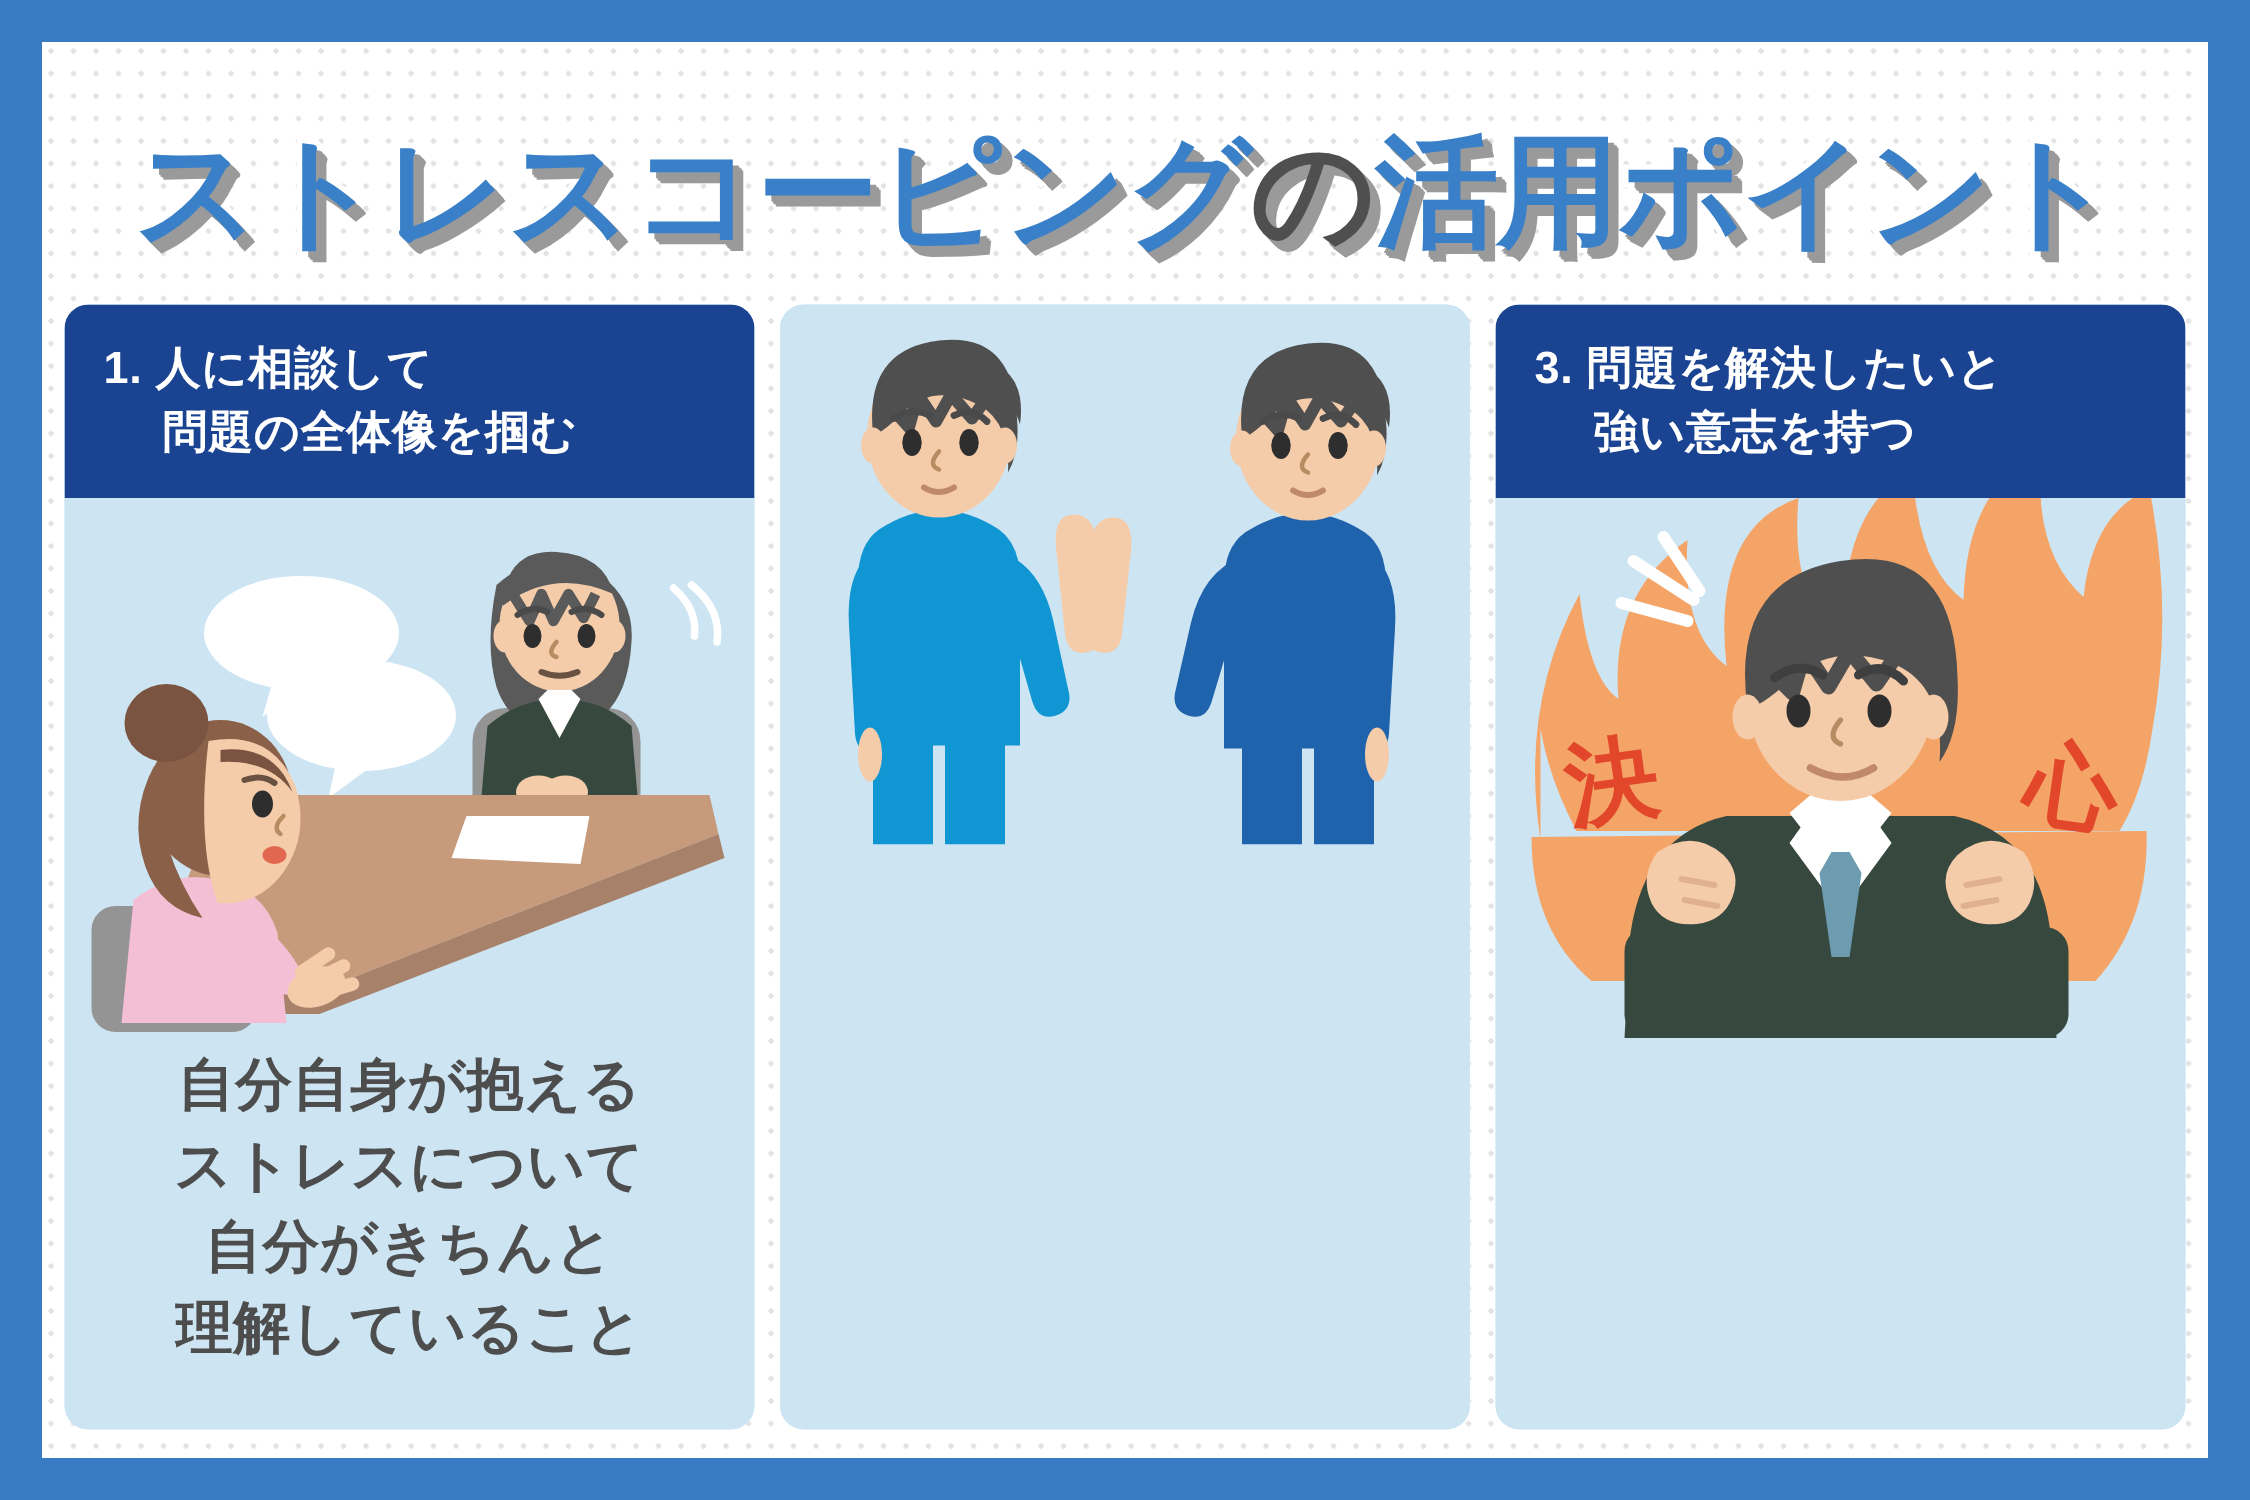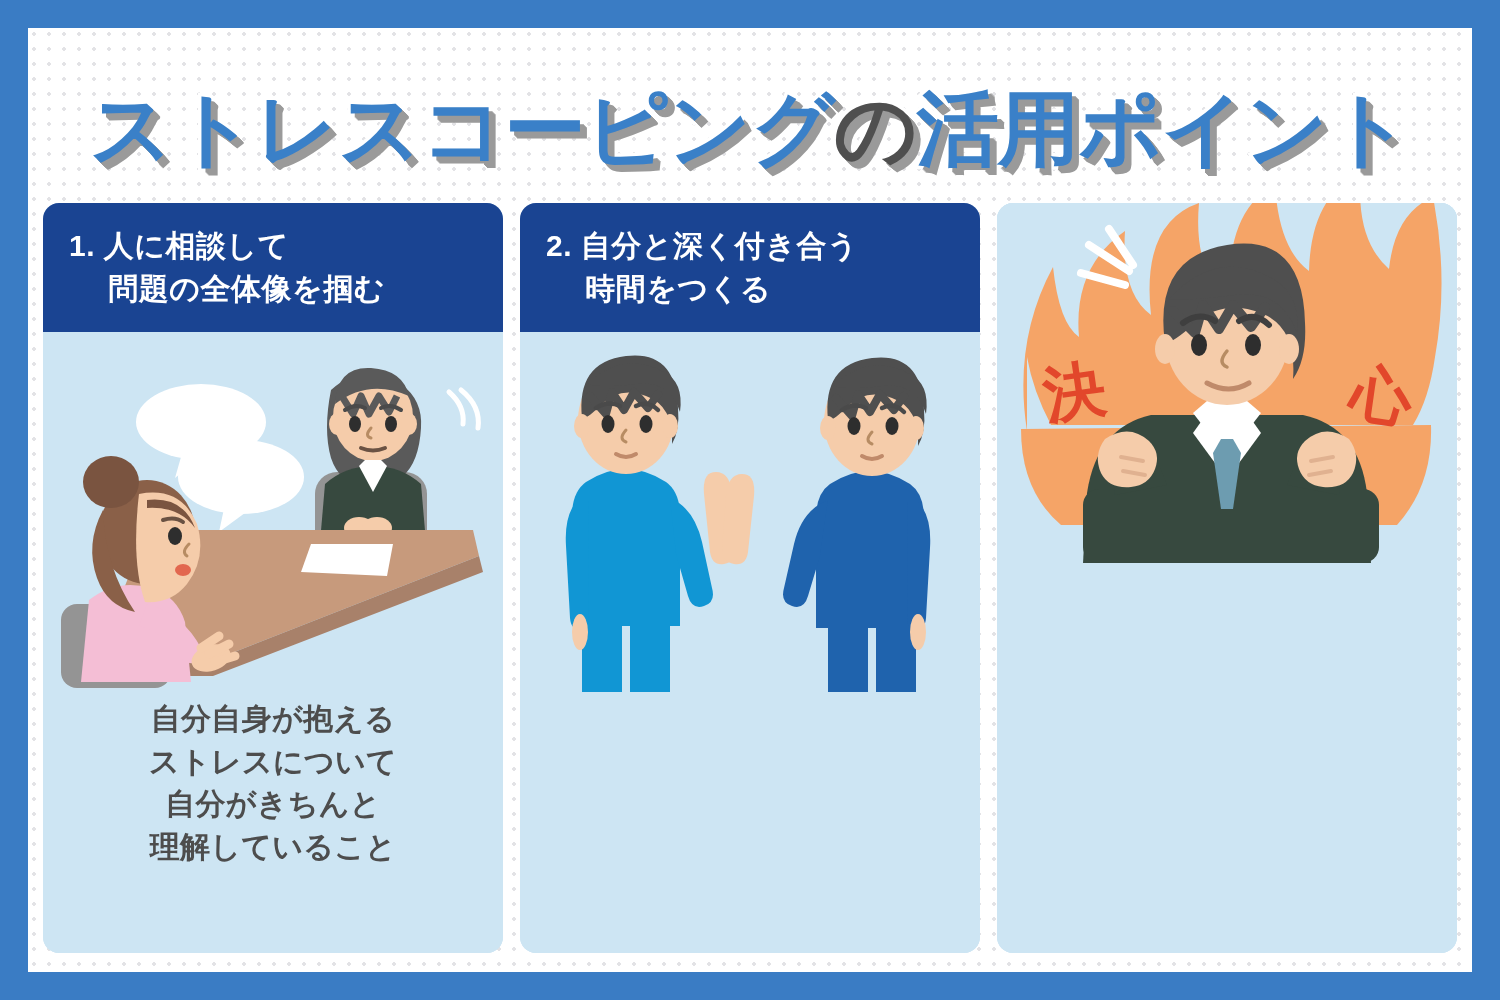--- a/index.html
+++ b/index.html
@@ -116,21 +116,21 @@
   .caption {
     flex: 1 1 auto;
     display: flex;
     align-items: flex-start;
     justify-content: center;
     padding: 6px 10px 18px;
     box-sizing: border-box;
   }
   .caption .ctext {
     color: #4d4d4d;
-    font-size: 30px;
+    font-size: 38px;
     font-weight: 900;
     line-height: 1.42;
     text-align: center;
     white-space: pre-line;
     letter-spacing: 0.3px;
   }
 
   .kanji {
     font-size: 62px;
     font-weight: 900;
@@ -217,24 +217,20 @@
           <div class="caption">
             <div class="ctext">自分自身が抱える
 ストレスについて
 自分がきちんと
 理解していること</div>
           </div>
         </div>
       </div>
 
       <div class="card">
-        <div class="card-header">
-          <div class="htext">2. 自分と深く付き合う
-　 時間をつくる</div>
-        </div>
         <div class="card-body">
           <div class="illus">
             <svg viewBox="0 0 460 360" preserveAspectRatio="xMidYMid meet" aria-hidden="true">
               <rect x="0" y="0" width="460" height="360" fill="#cde5f3"></rect>
 
               <path d="M62 290 l0 70 l40 0 l0 -70 Z" fill="#1196d4"></path>
               <path d="M110 290 l0 70 l40 0 l0 -70 Z" fill="#1196d4"></path>
 
               <path d="M66 150 q40 -26 80 0 q14 10 14 34 l0 110 l-108 0 l0 -110 q0 -24 14 -34 Z" fill="#1196d4"></path>
 
@@ -280,20 +276,24 @@
               <ellipse cx="334" cy="94" rx="6.5" ry="9" fill="#2e2e2e"></ellipse>
               <ellipse cx="372" cy="94" rx="6.5" ry="9" fill="#2e2e2e"></ellipse>
               <path d="M352 100 q-8 9 0 12" stroke="#b78c63" stroke-width="3" fill="none" stroke-linecap="round"></path>
               <path d="M342 124 q10 6 20 0" stroke="#c08a6a" stroke-width="4" fill="none" stroke-linecap="round"></path>
             </svg>
           </div>
         </div>
       </div>
 
       <div class="card">
+        <div class="card-header">
+          <div class="htext">3. 問題を解決したいと
+　 強い意志を持つ</div>
+        </div>
         <div class="card-body">
           <div class="illus">
             <svg viewBox="0 0 460 360" preserveAspectRatio="xMidYMid meet" aria-hidden="true">
               <rect x="0" y="0" width="460" height="360" fill="#cde5f3"></rect>
 
               <path d="M30 228 q-14 -90 26 -164 q6 56 26 70 q-6 -70 46 -106 q-4 62 26 84 q-10 -92 48 -112 q-6 70 30 92 q-2 -86 46 -110 q4 64 34 86 q2 -76 52 -98 q-6 66 28 96 q6 -56 44 -72 q16 82 2 160 q-6 42 -22 68 l-362 0 q-18 -34 -24 -68 Z" fill="#f5a467"></path>
               <path d="M24 226 q0 62 40 96 l336 0 q36 -40 34 -100 Z" fill="#f5a467"></path>
 
               <text class="kanji" x="78" y="210" text-anchor="middle" transform="rotate(-8 78 192)">決</text>
 

